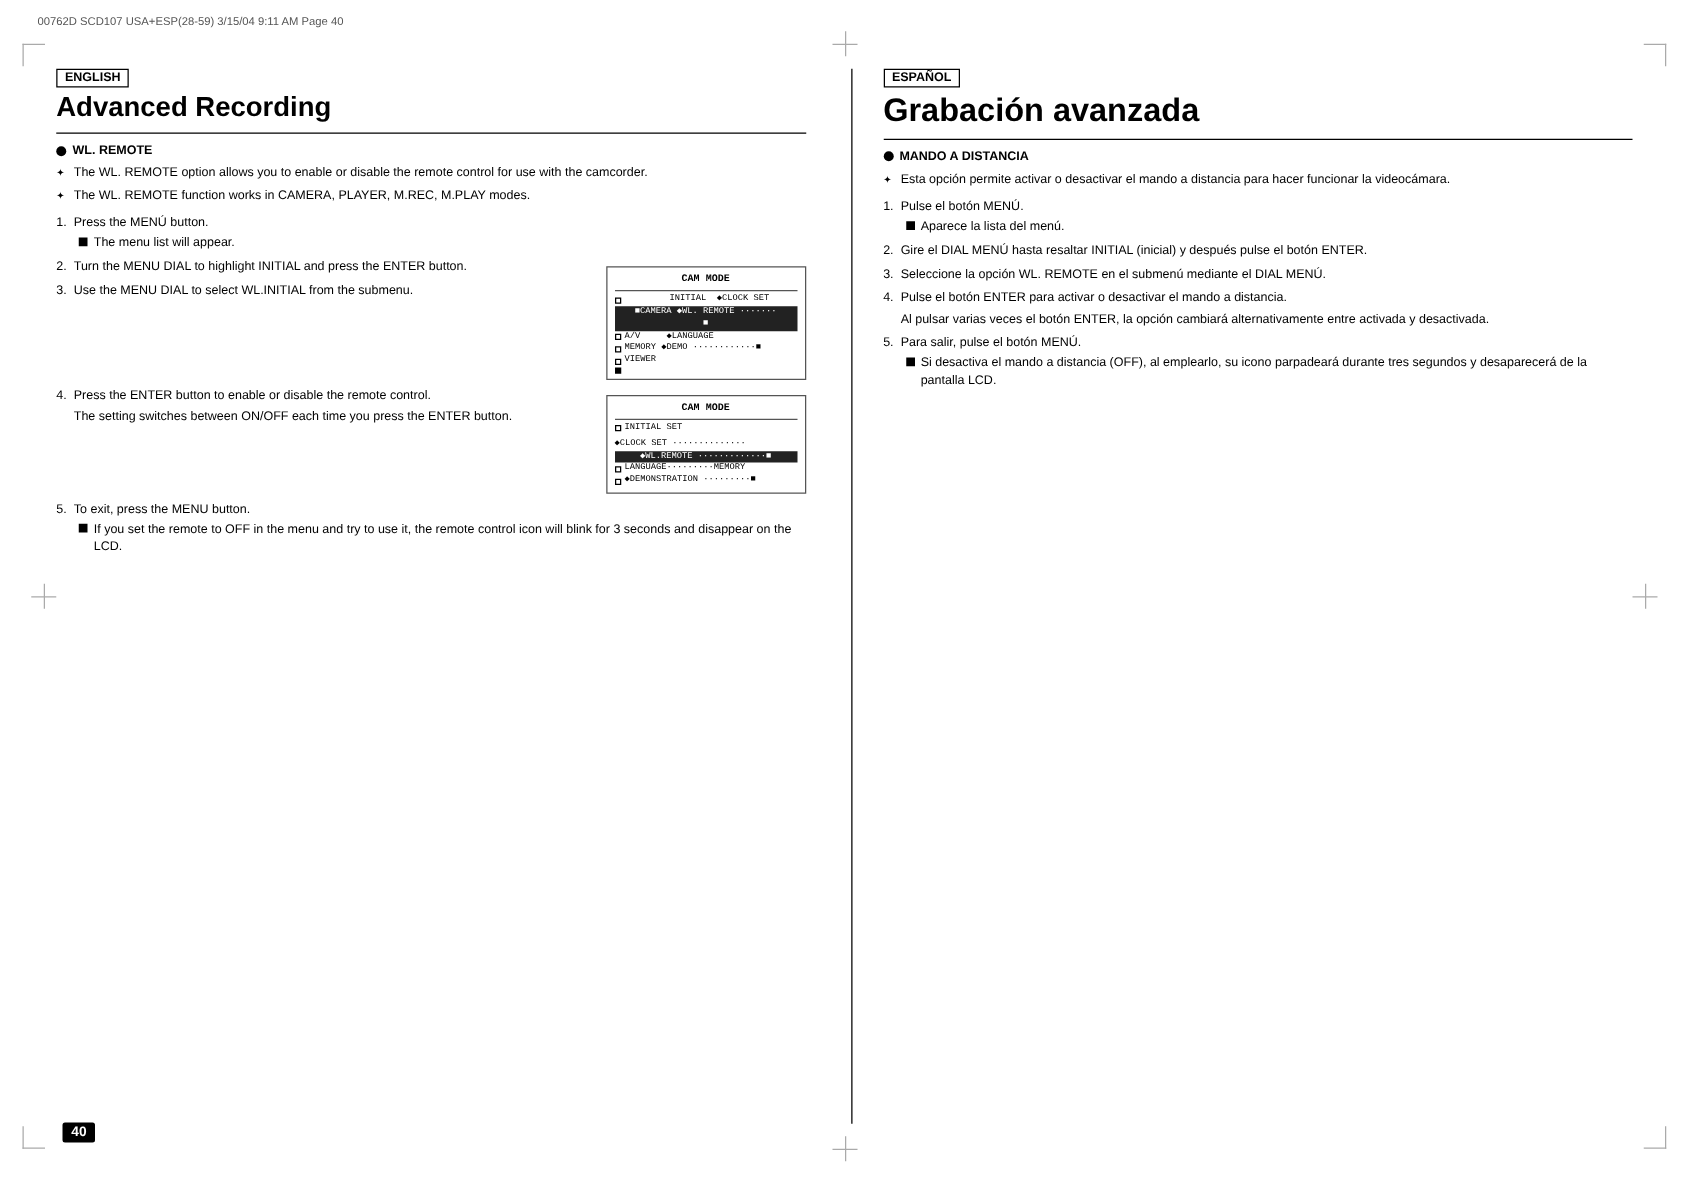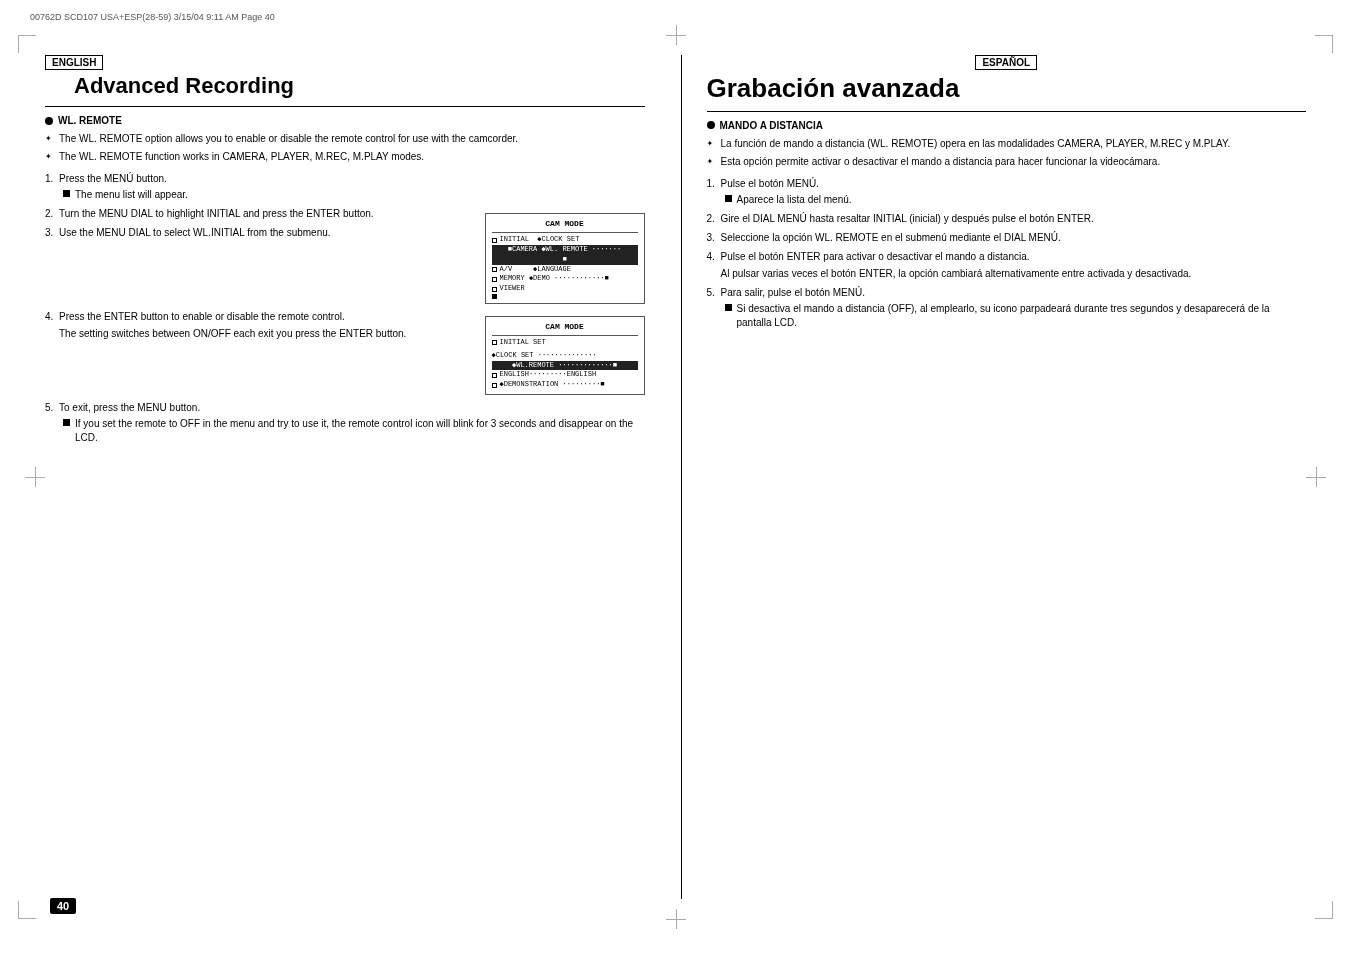--- a/index.html
+++ b/index.html
@@ -108,21 +108,20 @@
       font-weight: bold;
       margin-bottom: 4px;
     }
 
     
     .section-title {
       font-size: 22px;
       font-weight: bold;
       margin-bottom: 8px;
       line-height: 1.1;
-      margin-left: 29px;
     }
 
     .section-title-es {
       font-size: 26px;
       font-weight: bold;
       margin-bottom: 8px;
       line-height: 1.1;
     }
 
     
@@ -322,21 +321,21 @@
                 <span>Use the MENU DIAL to select WL.INITIAL from the submenu.</span>
               </div>
             </div>
           </div>
 
           <div class="menu-diagram">
             <div class="menu-box">
               <div class="menu-box-title">CAM MODE</div>
               <div class="menu-row">
                 <span class="menu-sq-white"></span>
-                <span style="font-size:7px;">INITIAL &nbsp;◆CLOCK SET</span>
+                <span style="font-size:7px;margin-left:36px;">INITIAL &nbsp;◆CLOCK SET</span>
               </div>
               <div class="menu-row menu-row-selected">
                 <span style="font-size:7px;color:#fff;">■CAMERA ◆WL. REMOTE ·······</span>
                 <span style="font-size:7px;color:#fff;">■</span>
               </div>
               <div class="menu-row">
                 <span class="menu-sq-white"></span>
                 <span style="font-size:7px;">A/V &nbsp;&nbsp;&nbsp;&nbsp;◆LANGUAGE</span>
               </div>
               <div class="menu-row">
@@ -355,21 +354,21 @@
           </div>
         </div>
 
         <div style="display:flex; gap:8px;">
           <div style="flex:1;">
             <div class="num-item">
               <span class="num-label">4.</span>
               <div class="num-content">
                 <span>Press the ENTER button to enable or disable the remote control.</span>
                 <div style="margin-top:3px; font-size:10px; line-height:1.4;">
-                  The setting switches between ON/OFF each exit you press the ENTER button.
+                  The setting switches between ON/OFF each time you press the ENTER button.
                 </div>
               </div>
             </div>
           </div>
 
           <div class="menu-diagram">
             <div class="menu-box">
               <div class="menu-box-title">CAM MODE</div>
               <div class="menu-row">
                 <span class="menu-sq-white"></span>
@@ -377,21 +376,21 @@
               </div>
               <div style="height:3px;"></div>
               <div class="menu-row">
                 <span style="font-size:7px;">◆CLOCK SET ··············</span>
               </div>
               <div class="menu-row menu-row-selected">
                 <span style="font-size:7px;color:#fff;">◆WL.REMOTE ·············■</span>
               </div>
               <div class="menu-row">
                 <span class="menu-sq-white"></span>
-                <span style="font-size:7px;">ENGLISH·········ENGLISH</span>
+                <span style="font-size:7px;">LANGUAGE·········MEMORY</span>
               </div>
               <div class="menu-row">
                 <span class="menu-sq-white"></span>
                 <span style="font-size:7px;text-align:center;">◆DEMONSTRATION ·········</span>
                 <span style="font-size:7px;">■</span>
               </div>
             </div>
           </div>
         </div>
 
@@ -403,32 +402,31 @@
               <span class="sq-bullet"></span>
               <span>If you set the remote to OFF in the menu and try to use it, the remote control icon will blink for 3 seconds and disappear on the LCD.</span>
             </div>
           </div>
         </div>
 
       </div>
     </div>
 
     <div class="right-col">
-      <div style="display:flex; justify-content:center;">
+      <div style="display:flex; justify-content:flex-start;">
         <div class="lang-badge">ESPAÑOL</div>
       </div>
       <div class="section-title-es">Grabación avanzada</div>
       <hr class="divider">
 
       <div class="subsection-heading">
         <span class="bullet-circle"></span>
         <span>MANDO A DISTANCIA</span>
       </div>
 
-      <div class="content-para-indent">La función de mando a distancia (WL. REMOTE) opera en las modalidades CAMERA, PLAYER, M.REC y M.PLAY.</div>
       <div class="content-para-indent">Esta opción permite activar o desactivar el mando a distancia para hacer funcionar la videocámara.</div>
 
       <div class="numbered-list">
 
         <div class="num-item">
           <span class="num-label">1.</span>
           <div class="num-content">
             <span>Pulse el botón MENÚ.</span>
             <div class="sub-bullet">
               <span class="sq-bullet"></span>

